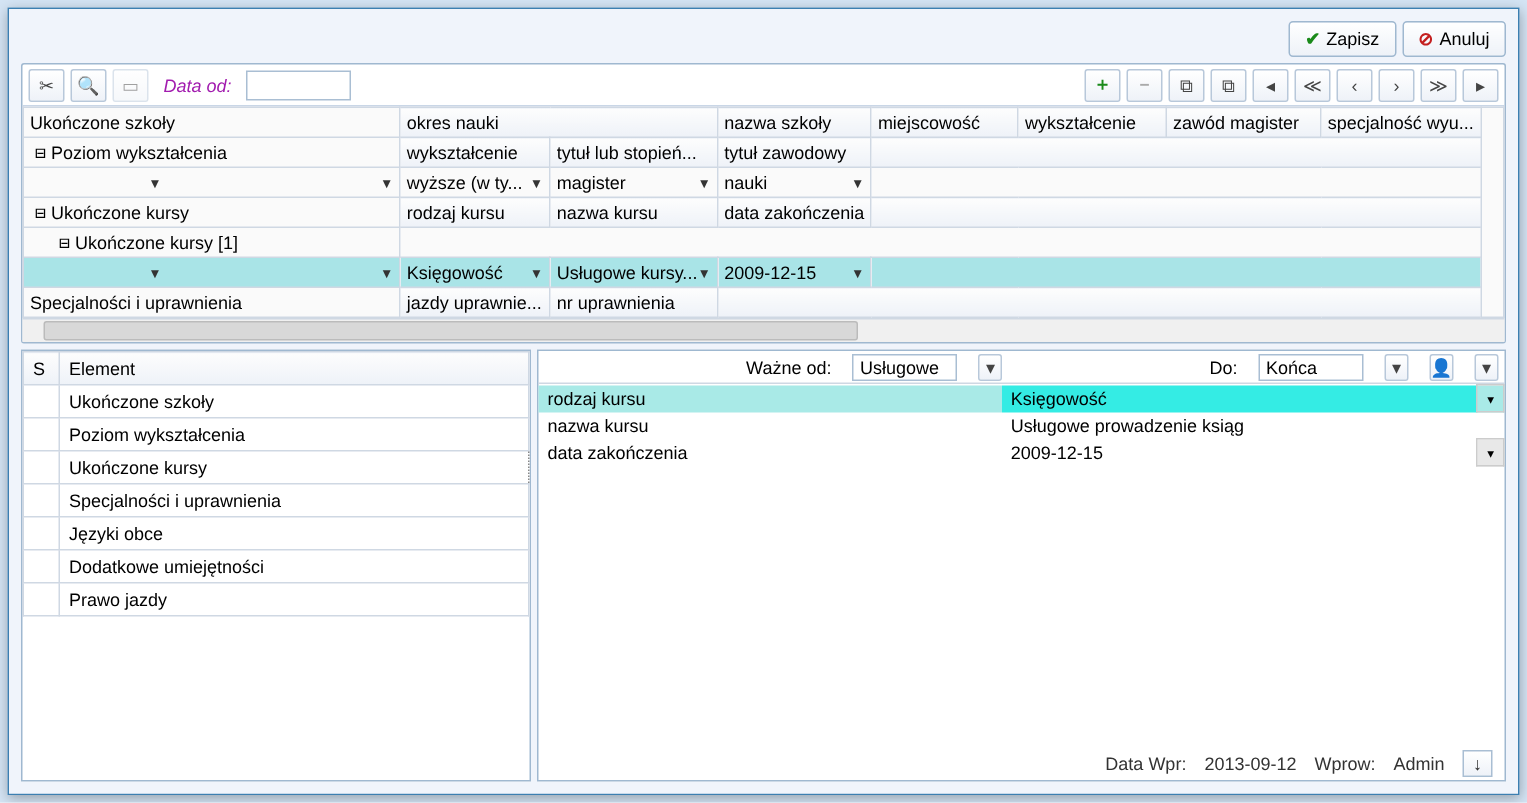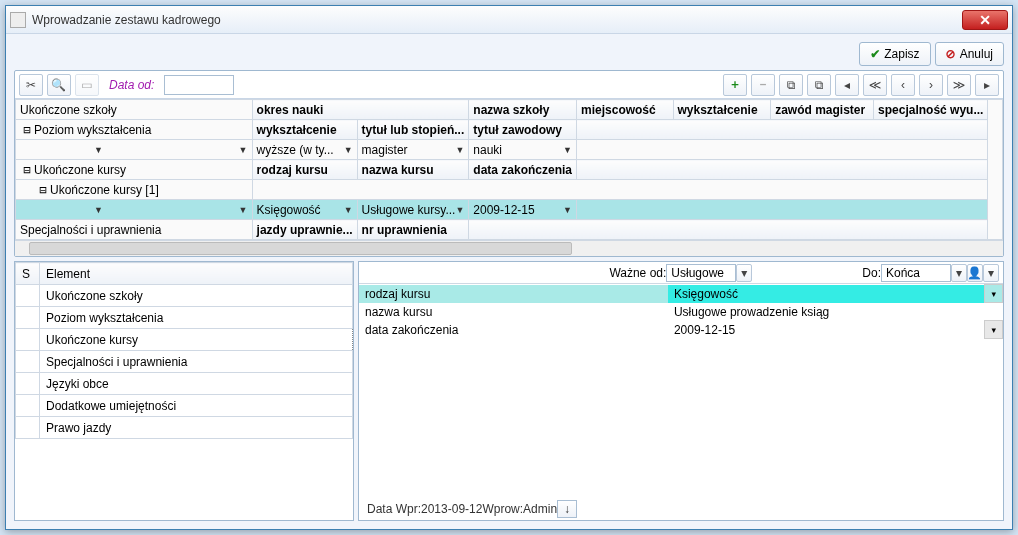--- a/index.html
+++ b/index.html
@@ -16,55 +16,50 @@
 .btn .x { color: #c41f1f; font-weight: bold; }
 .panel { border: 1px solid #9fb8d0; background: #fff; border-radius: 2px; }
 .toolbar { height: 28px; display: flex; align-items: center; padding: 2px 4px; gap: 4px; border-bottom: 1px solid #c9d6e6; }
 .tbtn { width: 24px; height: 22px; background: linear-gradient(#fff,#eef2f8); border: 1px solid #b8c8da; border-radius: 2px; display: flex; align-items: center; justify-content: center; cursor: pointer; font-size: 12px; color: #444; }
 .tbtn.plus { color: #1a8a1a; font-weight: bold; }
 .tbtn.minus { color: #aaa; font-weight: bold; }
 .lbl { padding: 0 6px; color: #a21caf; font-style: italic; }
 .inp { width: 70px; height: 20px; border: 1px solid #a9bed3; background: #fff; padding: 0 3px; }
 .grid { width: 100%; border-collapse: collapse; }
 .grid td, .grid th { border: 1px solid #cfd8e3; height: 20px; padding: 0 4px; font-weight: normal; text-align: left; background: #fafafa; white-space: nowrap; overflow: hidden; }
-.grid th { background: linear-gradient(#fdfdfd,#eef2f8); font-weight: bold; }
+.grid th { background: linear-gradient(#fdfdfd,#eef2f8); }
 .grid tr.hl td { background: #a9e4e7; }
 .drop { display: flex; justify-content: space-between; align-items: center; }
 .drop span.arrow { font-size: 9px; color: #333; }
 .exp { width: 14px; text-align: center; font-family: monospace; cursor: pointer; display: inline-block; }
 .scrollbar-col { width: 16px; background: #f0f0f0; }
 .lower { flex: 1; display: flex; gap: 4px; }
 .leftp { width: 340px; border: 1px solid #9fb8d0; background: #fff; display: flex; flex-direction: column; }
 .leftp .hdr { padding: 4px 6px; color: #333; background: #fff; }
 .leftp table { width: 100%; border-collapse: collapse; }
 .leftp th, .leftp td { border: 1px solid #cfd8e3; height: 22px; padding: 2px 6px; text-align: left; font-weight: normal; background: #fff; }
 .leftp th { background: linear-gradient(#fdfdfd,#eef2f8); }
 .leftp td.selrow { border: 1px dotted #888; }
 .rightp { flex: 1; border: 1px solid #9fb8d0; background: #fff; display: flex; flex-direction: column; }
-.validbar { height: 22px; display: flex; align-items: center; padding: 0 4px; gap: 0; border-bottom: 1px solid #cfd8e3; }
+.validbar { height: 22px; display: flex; align-items: center; padding: 0 4px; gap: 14px; border-bottom: 1px solid #cfd8e3; }
 .validbar .fill { flex: 1; }
 .validbar .combo { border: 1px solid #a9bed3; height: 18px; display: flex; align-items: center; padding: 0 4px; background: #fff; min-width: 70px; }
 .detail { width: 100%; border-collapse: collapse; }
 .detail td { height: 18px; padding: 1px 6px; border: 0; }
 .detail tr.lcyan td { background: #a9eae7; }
 .detail .ddarrow { width: 16px; text-align: center; background: #e8e8e8; border: 1px solid #ccc; font-size: 9px; }
-.footer { height: 22px; display: flex; align-items: center; justify-content: flex-start; gap: 0; padding: 0 8px; color: #333; }
+.footer { height: 22px; display: flex; align-items: center; justify-content: flex-end; gap: 12px; padding: 0 8px; color: #333; }
 .footer .sq { width: 20px; height: 18px; border: 1px solid #a9bed3; background: linear-gradient(#fff,#eef2f8); display: flex; align-items: center; justify-content: center; cursor: pointer; }
 .hscroll { height: 16px; background: #f0f0f0; border-top: 1px solid #cfd8e3; position: relative; }
 .hscroll .thumb { position: absolute; left: 14px; width: 55%; top: 1px; bottom: 1px; background: #d8d8d8; border: 1px solid #bbb; border-radius: 2px; }
 </style>
 </head>
 <body>
 
 <div class="window">
-  <div class="titlebar">
-    <div class="icon"></div>
-    <div class="title">Wprowadzanie zestawu kadrowego</div>
-    <div class="close">✕</div>
-  </div>
   <div class="client">
 
     <div class="topbuttons">
       <div class="btn">
           <span class="chk">✔</span>
           <span>Zapisz</span>
         </div>
       <div class="btn">
           <span class="x">⊘</span>
           <span>Anuluj</span>

